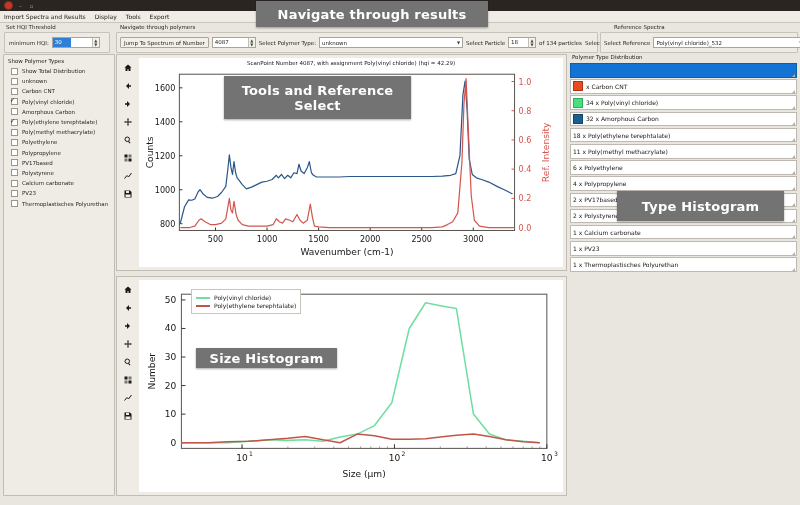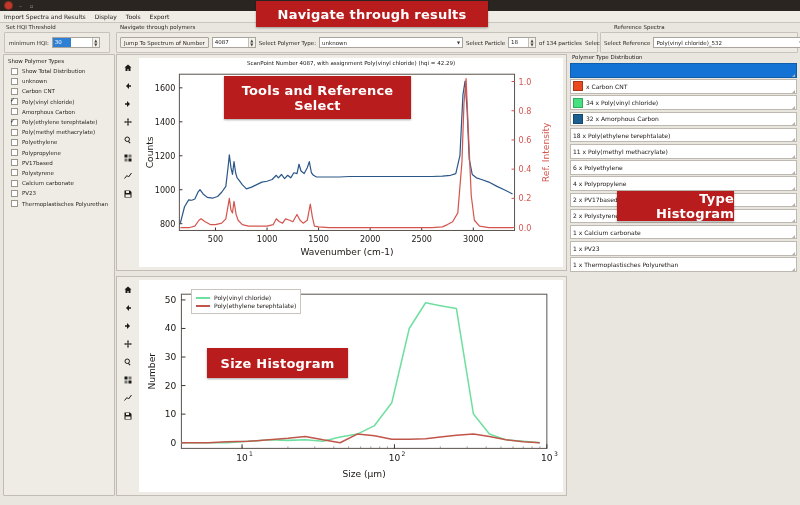--- a/index.html
+++ b/index.html
@@ -59,21 +59,21 @@
   .rightpanel{position:absolute;left:570px;top:2px;width:227px;height:440px;}
   .dist-title{font-size:5.5px;color:#24201c;padding:0 0 3px 2px;}
   .dist-row{display:flex;align-items:center;height:12.6px;border:1px solid #bdb8b0;background:#fff;margin-bottom:1.6px;padding:0 2px;position:relative;}
   .dist-row.sel{background:#1273d4;border-color:#0d5eab;}
   .swatch{width:8px;height:8px;margin-right:3px;flex:0 0 auto;border:1px solid rgba(0,0,0,.25);}
   .dist-text{font-size:6px;color:#1b1714;white-space:nowrap;}
   .dist-row.sel .dist-text{color:#ffffff;}
   .dist-row:after{content:"";position:absolute;right:1px;bottom:0px;width:0;height:0;border-left:3px solid transparent;border-bottom:3px solid #b3aea6;}
 
   
-  .banner{position:absolute;background:#b91c1c;color:#fff;display:flex;align-items:center;justify-content:center;text-align:right;font-weight:bold;letter-spacing:.2px;box-shadow:0 1px 2px rgba(0,0,0,.35);}
+  .banner{position:absolute;background:#737373;color:#fff;display:flex;align-items:center;justify-content:center;text-align:left;font-weight:bold;letter-spacing:.2px;box-shadow:0 1px 2px rgba(0,0,0,.35);}
 
   .legendbox{position:absolute;background:#fff;border:1px solid #c9c4bc;padding:3px 4px;}
   .legend-row{display:flex;align-items:center;gap:4px;margin:1px 0;}
   .legend-line{width:14px;height:2px;display:inline-block;}
   .legend-text{font-size:6px;color:#1b1714;}
 </style>
 </head>
 <body>
 
 <div class="app">
@@ -429,21 +429,21 @@
             <div class="legend-row">
               <span class="legend-line" style="background:#6fdfa0"></span>
               <span class="legend-text">Poly(vinyl chloride)</span>
             </div>
             <div class="legend-row">
               <span class="legend-line" style="background:#c0564a"></span>
               <span class="legend-text">Poly(ethylene terephtalate)</span>
             </div>
           </div>
         </div>
-        <div class="banner" style="left:90px;top:71px;width:141px;height:30px;font-size:13px;">Size Histogram</div>
+        <div class="banner" style="left:79px;top:71px;width:141px;height:20px;font-size:13px;">Size Histogram</div>
       </div>
     </div>
 
     <div class="rightpanel">
       <div class="dist-title">Polymer Type Distribution</div>
       <div id="dist-list">
           <div class="dist-row sel">
             <span class="dist-text"></span>
           </div>
           <div class="dist-row">
@@ -479,19 +479,19 @@
           <div class="dist-row">
             <span class="dist-text">1 x Calcium carbonate</span>
           </div>
           <div class="dist-row">
             <span class="dist-text">1 x PV23</span>
           </div>
           <div class="dist-row">
             <span class="dist-text">1 x Thermoplastisches Polyurethan</span>
           </div>
         </div>
-      <div class="banner" style="left:47px;top:137px;width:117px;height:30px;font-size:13px;">Type Histogram</div>
+      <div class="banner" style="left:47px;top:137px;width:167px;height:30px;font-size:13px;">Type Histogram</div>
     </div>
   </div>
 
   <div class="banner" style="left:256px;top:1px;width:232px;height:26px;font-size:13px;">Navigate through results</div>
 
 </div>
 
 </body></html>

